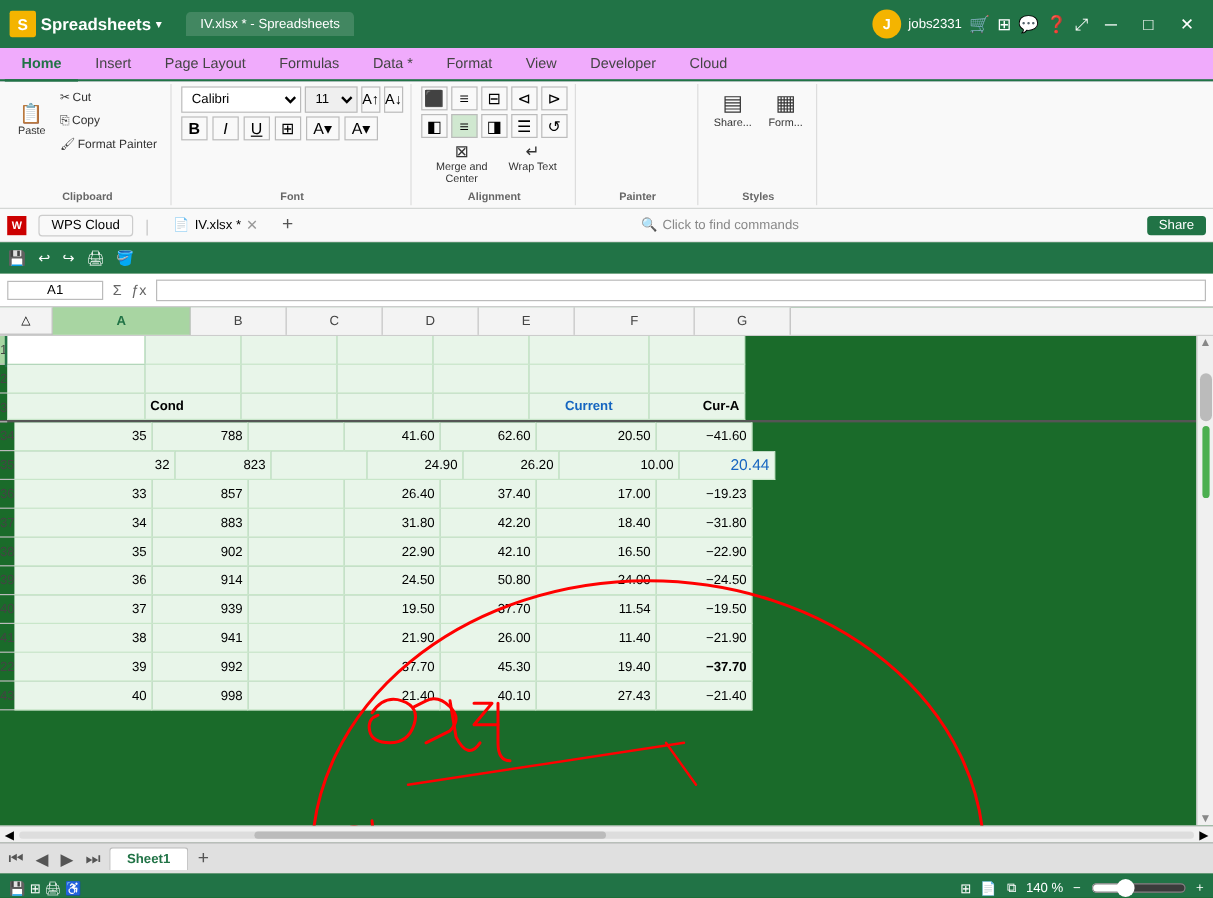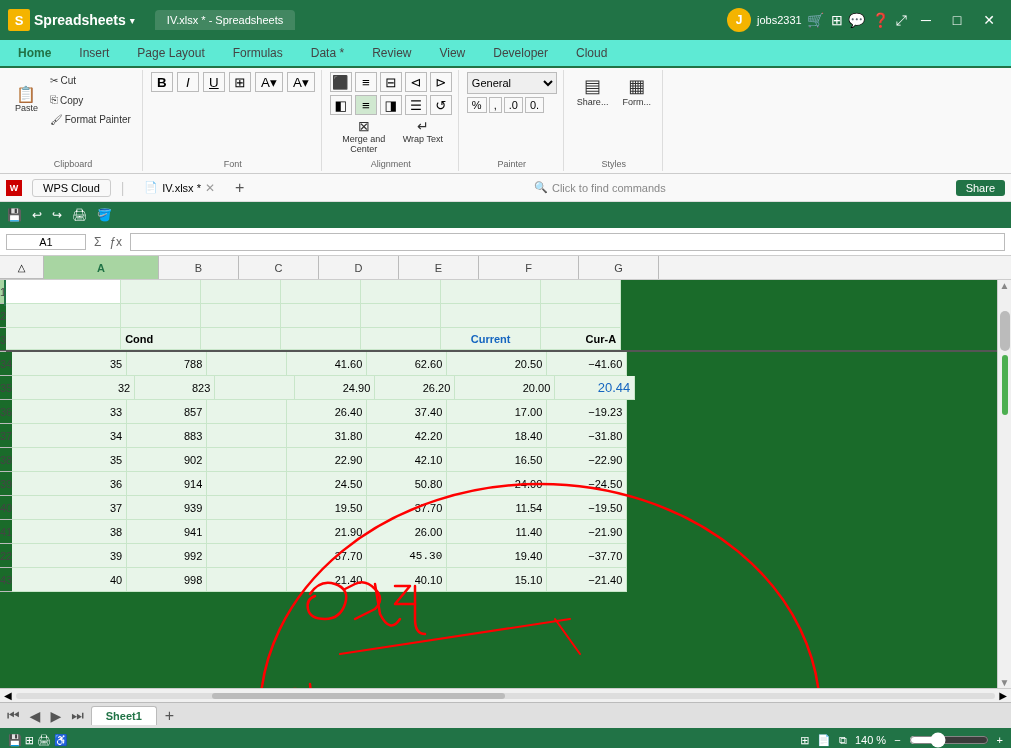--- a/index.html
+++ b/index.html
@@ -42,42 +42,42 @@
       font-size: 12px;
     }
     .title-bar-btn { color: white; font-size: 14px; padding: 2px 8px; cursor: pointer; }
 
     
     .ribbon {
       background: #f3f3f3;
       border-bottom: 1px solid #ccc;
     }
     .ribbon-tabs {
-      display: flex; background: #5eead4;
+      display: flex; background: #f0abfc;
       border-bottom: 2px solid #217346;
       padding: 0 4px;
       align-items: flex-end;
     }
     .ribbon-tab {
       padding: 6px 14px; font-size: 12px; cursor: pointer; color: #444;
     }
     .ribbon-tab.active {
       color: #217346; font-weight: 600;
       border-bottom: 2px solid #217346; margin-bottom: -2px;
     }
     .ribbon-content {
       display: flex; align-items: stretch; padding: 2px 4px; gap: 2px;
       background: #f9f9f9; min-height: 68px;
     }
     .ribbon-group {
       display: flex; flex-direction: column; align-items: center;
       border-right: 1px solid #ddd; padding: 2px 6px; min-width: 60px;
     }
     .ribbon-group-label {
-      font-size: 9px; color: #666; margin-top: auto; padding-top: 2px;
+      font-size: 9px; color: #666; margin-top: auto; padding-top: 2px; font-weight: bold;
     }
     .ribbon-group-items {
       display: flex; align-items: center; gap: 2px; flex-wrap: wrap; justify-content: center;
     }
     .ribbon-btn {
       display: flex; flex-direction: column; align-items: center;
       padding: 3px 5px; cursor: pointer; border-radius: 3px; font-size: 10px;
       color: #333; min-width: 28px;
     }
     .ribbon-btn-icon { font-size: 16px; line-height: 1; }
@@ -217,21 +217,21 @@
   </div>
 </div>
 
 <div class="ribbon">
   <div class="ribbon-tabs">
     <div class="ribbon-tab active">Home</div>
     <div class="ribbon-tab">Insert</div>
     <div class="ribbon-tab">Page Layout</div>
     <div class="ribbon-tab">Formulas</div>
     <div class="ribbon-tab">Data *</div>
-    <div class="ribbon-tab">Review</div>
+    <div class="ribbon-tab">Format</div>
     <div class="ribbon-tab">View</div>
     <div class="ribbon-tab">Developer</div>
     <div class="ribbon-tab">Cloud</div>
   </div>
 
   <div class="ribbon-content">
 
     <div class="ribbon-group">
       <div class="ribbon-group-items">
         <div class="ribbon-btn">
@@ -251,20 +251,30 @@
             <span>🖌</span>
             <span style="margin-left:2px;font-size:10px;">Format Painter</span>
           </div>
         </div>
       </div>
       <div class="ribbon-group-label">Clipboard</div>
     </div>
 
     <div class="ribbon-group" style="min-width:160px;">
       <div style="display:flex;flex-direction:column;gap:3px;">
+        <div style="display:flex;gap:3px;">
+          <select class="font-selector">
+            <option>Calibri</option>
+          </select>
+          <select class="size-selector">
+            <option>11</option>
+          </select>
+          <button style="background:none;border:1px solid #bbb;font-size:12px;cursor:pointer;">A↑</button>
+          <button style="background:none;border:1px solid #bbb;font-size:12px;cursor:pointer;">A↓</button>
+        </div>
         <div style="display:flex;gap:4px;align-items:center;">
           <button style="font-weight:bold;border:1px solid #bbb;background:none;width:22px;height:20px;cursor:pointer;">B</button>
           <button style="font-style:italic;border:1px solid #bbb;background:none;width:22px;height:20px;cursor:pointer;">I</button>
           <button style="text-decoration:underline;border:1px solid #bbb;background:none;width:22px;height:20px;cursor:pointer;">U</button>
           <button style="border:1px solid #bbb;background:none;width:22px;height:20px;cursor:pointer;">⊞</button>
           <button style="border:1px solid #bbb;background:none;width:28px;height:20px;cursor:pointer;">A▾</button>
           <button style="border:1px solid #bbb;background:none;width:28px;height:20px;cursor:pointer;">A▾</button>
         </div>
       </div>
       <div class="ribbon-group-label">Font</div>
@@ -294,31 +304,20 @@
         </div>
         <div class="ribbon-btn">
           <span style="font-size:14px;">↵</span>
           <span style="font-size:9px;text-align:center;">Wrap Text</span>
         </div>
       </div>
       <div class="ribbon-group-label">Alignment</div>
     </div>
 
     <div class="ribbon-group" style="min-width:100px;">
-      <div style="display:flex;flex-direction:column;gap:3px;">
-        <select style="width:90px;height:22px;font-size:11px;border:1px solid #bbb;">
-          <option>General</option>
-        </select>
-        <div style="display:flex;gap:2px;">
-          <button style="border:1px solid #bbb;background:none;font-size:11px;padding:1px 4px;cursor:pointer;">%</button>
-          <button style="border:1px solid #bbb;background:none;font-size:11px;padding:1px 4px;cursor:pointer;">,</button>
-          <button style="border:1px solid #bbb;background:none;font-size:11px;padding:1px 4px;cursor:pointer;">.0</button>
-          <button style="border:1px solid #bbb;background:none;font-size:11px;padding:1px 4px;cursor:pointer;">0.</button>
-        </div>
-      </div>
       <div class="ribbon-group-label">Painter</div>
     </div>
 
     <div class="ribbon-group">
       <div style="display:flex;gap:4px;">
         <div class="ribbon-btn">
           <span style="font-size:18px;">▤</span>
           <span style="font-size:9px;">Share...</span>
         </div>
         <div class="ribbon-btn">
@@ -421,26 +420,26 @@
         <div class="grid-cell right-align" style="width:80px;">788</div>
         <div class="grid-cell" style="width:80px;"></div>
         <div class="grid-cell right-align" style="width:80px;">41.60</div>
         <div class="grid-cell right-align" style="width:80px;">62.60</div>
         <div class="grid-cell right-align" style="width:100px;">20.50</div>
         <div class="grid-cell right-align" style="width:80px;">−41.60</div>
       </div>
 
       <div class="grid-row">
         <div class="row-header">35</div>
-        <div class="grid-cell right-align" style="width:123px;">32</div>
+        <div class="grid-cell right-align" style="width:134px;">32</div>
         <div class="grid-cell right-align" style="width:80px;">823</div>
         <div class="grid-cell" style="width:80px;"></div>
         <div class="grid-cell right-align" style="width:80px;">24.90</div>
         <div class="grid-cell right-align" style="width:80px;">26.20</div>
-        <div class="grid-cell right-align" style="width:100px;">20.00</div>
+        <div class="grid-cell right-align" style="width:100px;">10.00</div>
         <div class="grid-cell blue-text right-align" style="width:80px;font-size:13px;font-weight:500;">20.44</div>
 
       </div>
 
       <div class="grid-row">
         <div class="row-header">36</div>
         <div class="grid-cell right-align" style="width:115px;">33</div>
         <div class="grid-cell right-align" style="width:80px;">857</div>
         <div class="grid-cell" style="width:80px;"></div>
         <div class="grid-cell right-align" style="width:80px;">26.40</div>
@@ -503,33 +502,33 @@
         <div class="grid-cell right-align" style="width:100px;">11.40</div>
         <div class="grid-cell right-align" style="width:80px;">−21.90</div>
       </div>
 
       <div class="grid-row">
         <div class="row-header">22</div>
         <div class="grid-cell right-align" style="width:115px;">39</div>
         <div class="grid-cell right-align" style="width:80px;">992</div>
         <div class="grid-cell" style="width:80px;"></div>
         <div class="grid-cell right-align" style="width:80px;">37.70</div>
-        <div class="grid-cell right-align" style="width:80px;font-family:Liberation Mono, monospace;">45.30</div>
+        <div class="grid-cell right-align" style="width:80px;">45.30</div>
         <div class="grid-cell right-align" style="width:100px;">19.40</div>
-        <div class="grid-cell right-align" style="width:80px;">−37.70</div>
+        <div class="grid-cell right-align" style="width:80px;font-weight:bold;">−37.70</div>
       </div>
 
       <div class="grid-row">
         <div class="row-header">43</div>
         <div class="grid-cell right-align" style="width:115px;">40</div>
         <div class="grid-cell right-align" style="width:80px;">998</div>
         <div class="grid-cell" style="width:80px;"></div>
         <div class="grid-cell right-align" style="width:80px;">21.40</div>
         <div class="grid-cell right-align" style="width:80px;">40.10</div>
-        <div class="grid-cell right-align" style="width:100px;">15.10</div>
+        <div class="grid-cell right-align" style="width:100px;">27.43</div>
         <div class="grid-cell right-align" style="width:80px;">−21.40</div>
       </div>
 
     </div>
 
     <div class="scrollbar-v">
       <div style="font-size:10px;color:#888;text-align:center;cursor:pointer;">▲</div>
       <div class="scrollbar-thumb"></div>
       <div class="scrollbar-accent"></div>
       <div style="margin-top:auto;font-size:10px;color:#888;text-align:center;cursor:pointer;">▼</div>

